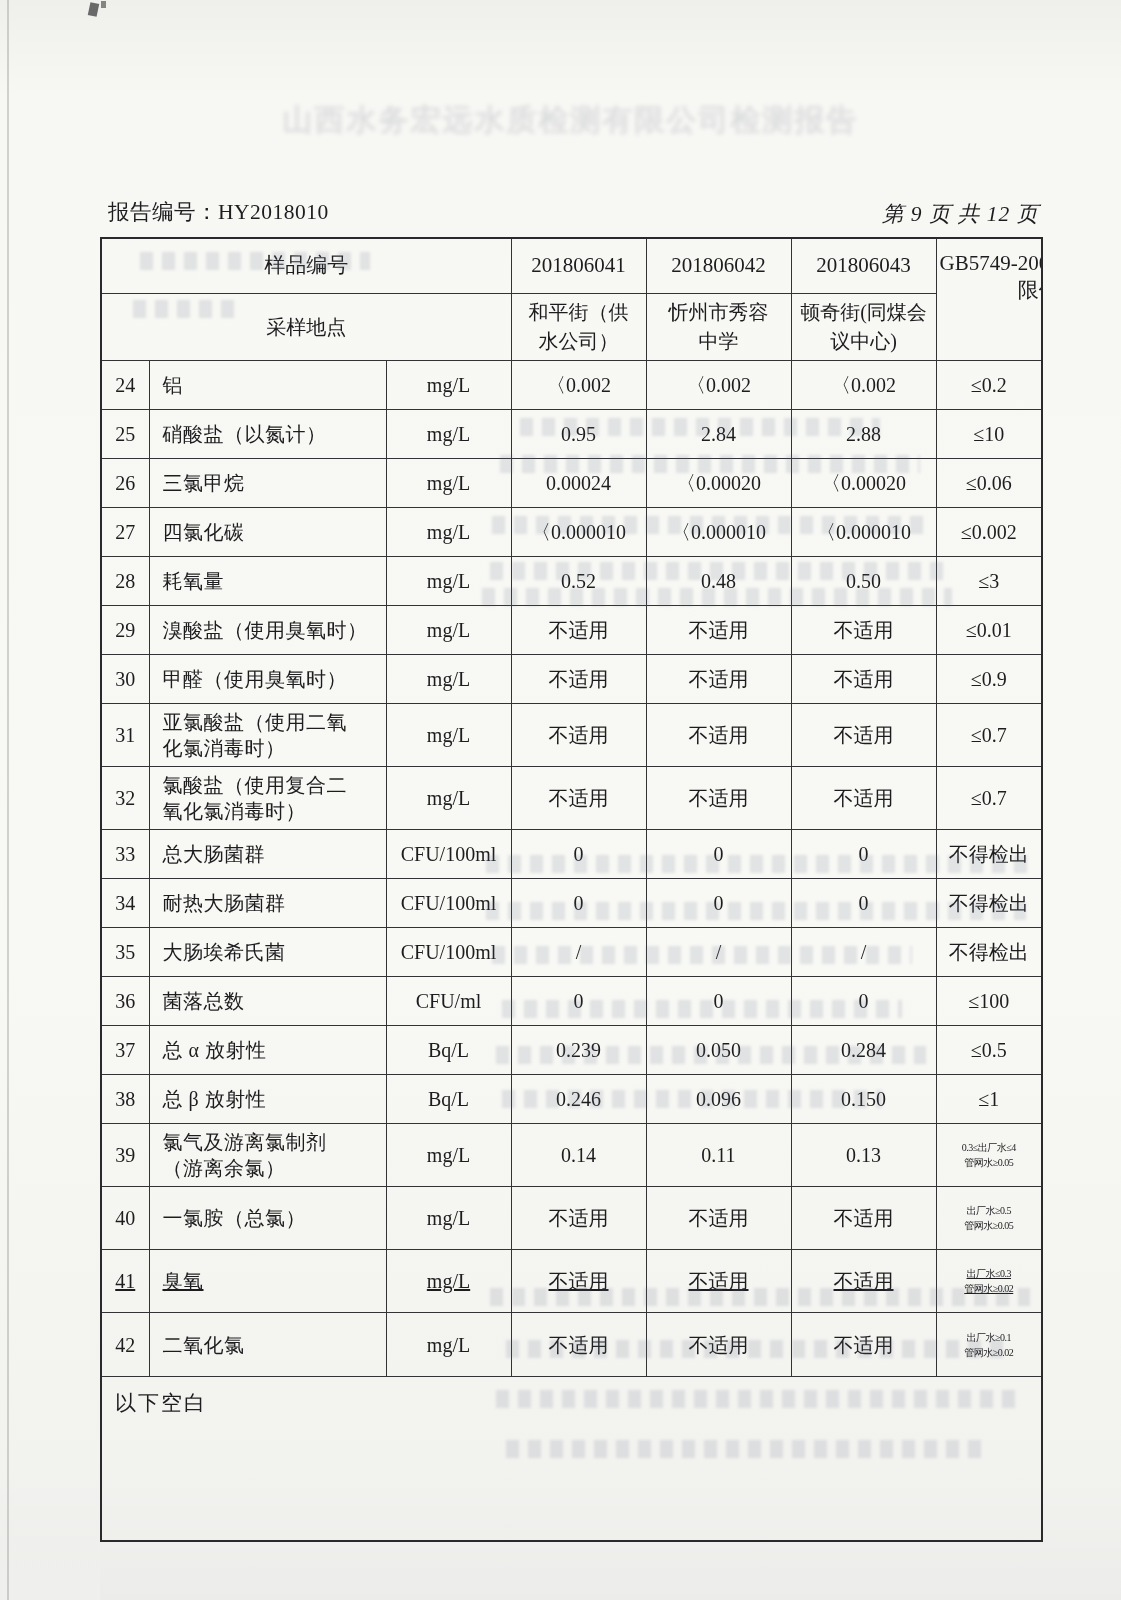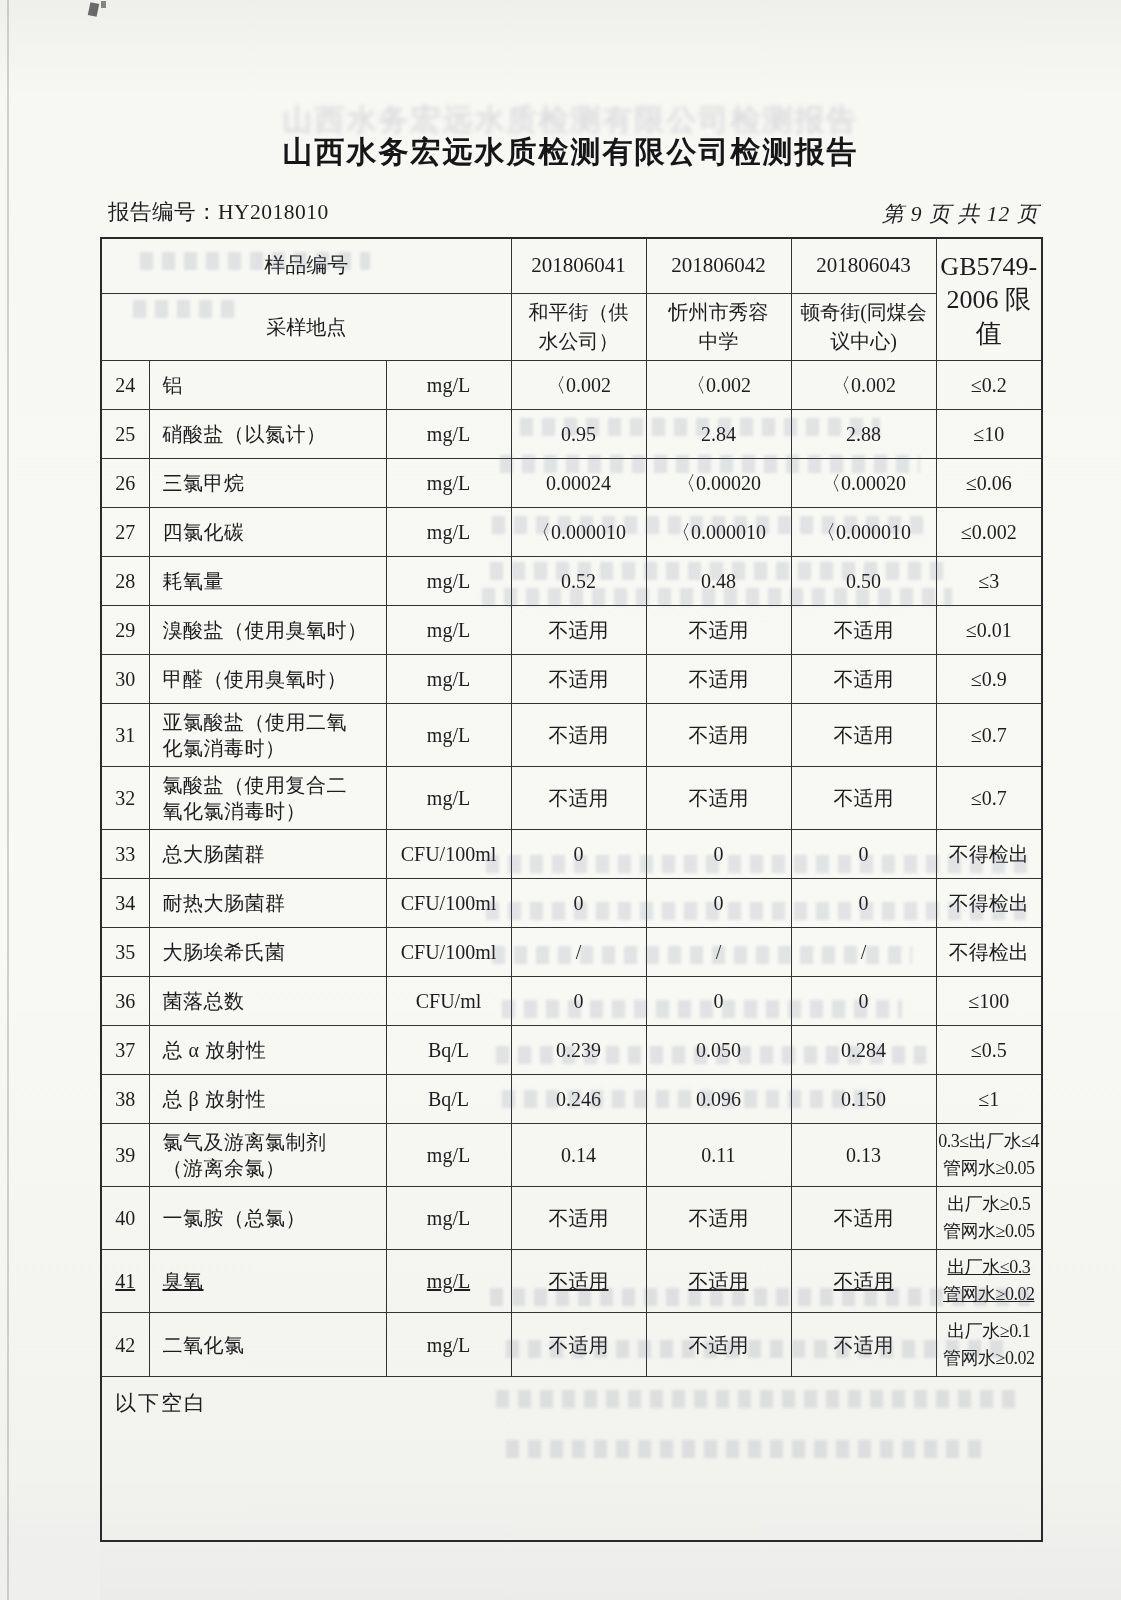--- a/index.html
+++ b/index.html
@@ -52,22 +52,22 @@
     text-align: center; vertical-align: middle;
     padding: 2px 3px; line-height: 1.3;
     overflow: hidden;
   }
   tr.h1 td { height: 50px; font-size: 21px; }
   tr.h2 td { height: 62px; font-size: 20px; }
   tr.data-row td { height: 44px; }
   .pre { white-space: pre-line; margin-top: 25px; }
   .name-cell { text-align: left; padding-left: 13px; letter-spacing: .5px; }
   .site-cell { line-height: 1.45; }
-  .limhead-inner { display: flex; flex-direction: column; justify-content: space-between; height: 96px; padding: 6px 0 10px 0; font-size: 26px; }
-  td.limit-2 { font-size: 18px; line-height: 1.5; letter-spacing: -0.5px; padding: 4px 1px; }
+  .limhead-inner { display: flex; flex-direction: row; justify-content: space-between; height: 96px; padding: 6px 0 10px 0; font-size: 21px; }
+  td.limit-2 { font-size: 10px; line-height: 1.5; letter-spacing: -0.5px; padding: 4px 1px; }
   #blank-row td { height: 150px; text-align: left; vertical-align: top; padding: 13px 0 0 13px; font-size: 21px; letter-spacing: 2px; }
 
   
   .ghost {
     position: absolute; height: 18px; opacity: .20; filter: blur(1.8px);
     background: repeating-linear-gradient(90deg, rgba(95,108,128,.75) 0 13px, rgba(95,108,128,0) 13px 22px);
     pointer-events: none;
   }
 </style>
 </head>
@@ -76,23 +76,20 @@
 <div id="page">
 
   <div class="left-strip"></div>
   <div class="left-strip-fade"></div>
   <div class="edge-line"></div>
   <div class="speck" style="left:89px; top:3px; width:9px; height:13px; transform:rotate(12deg); opacity:.75;"></div>
   <div class="speck" style="left:101px; top:1px; width:5px; height:7px; opacity:.6;"></div>
 
   <div class="ghost-title">山西水务宏远水质检测有限公司检测报告</div>
 
-  <div class="title-wrap">
-    <span class="doc-title">山西水务宏远水质检测有限公司检测报告</span>
-  </div>
 
   <div class="meta-row">
     <span class="report-no">报告编号：HY2018010</span>
     <span class="page-indicator">第 9 页 共 12 页</span>
   </div>
 
   <div class="tbl-wrap">
     <table>
       <colgroup>
         <col style="width:48px">

